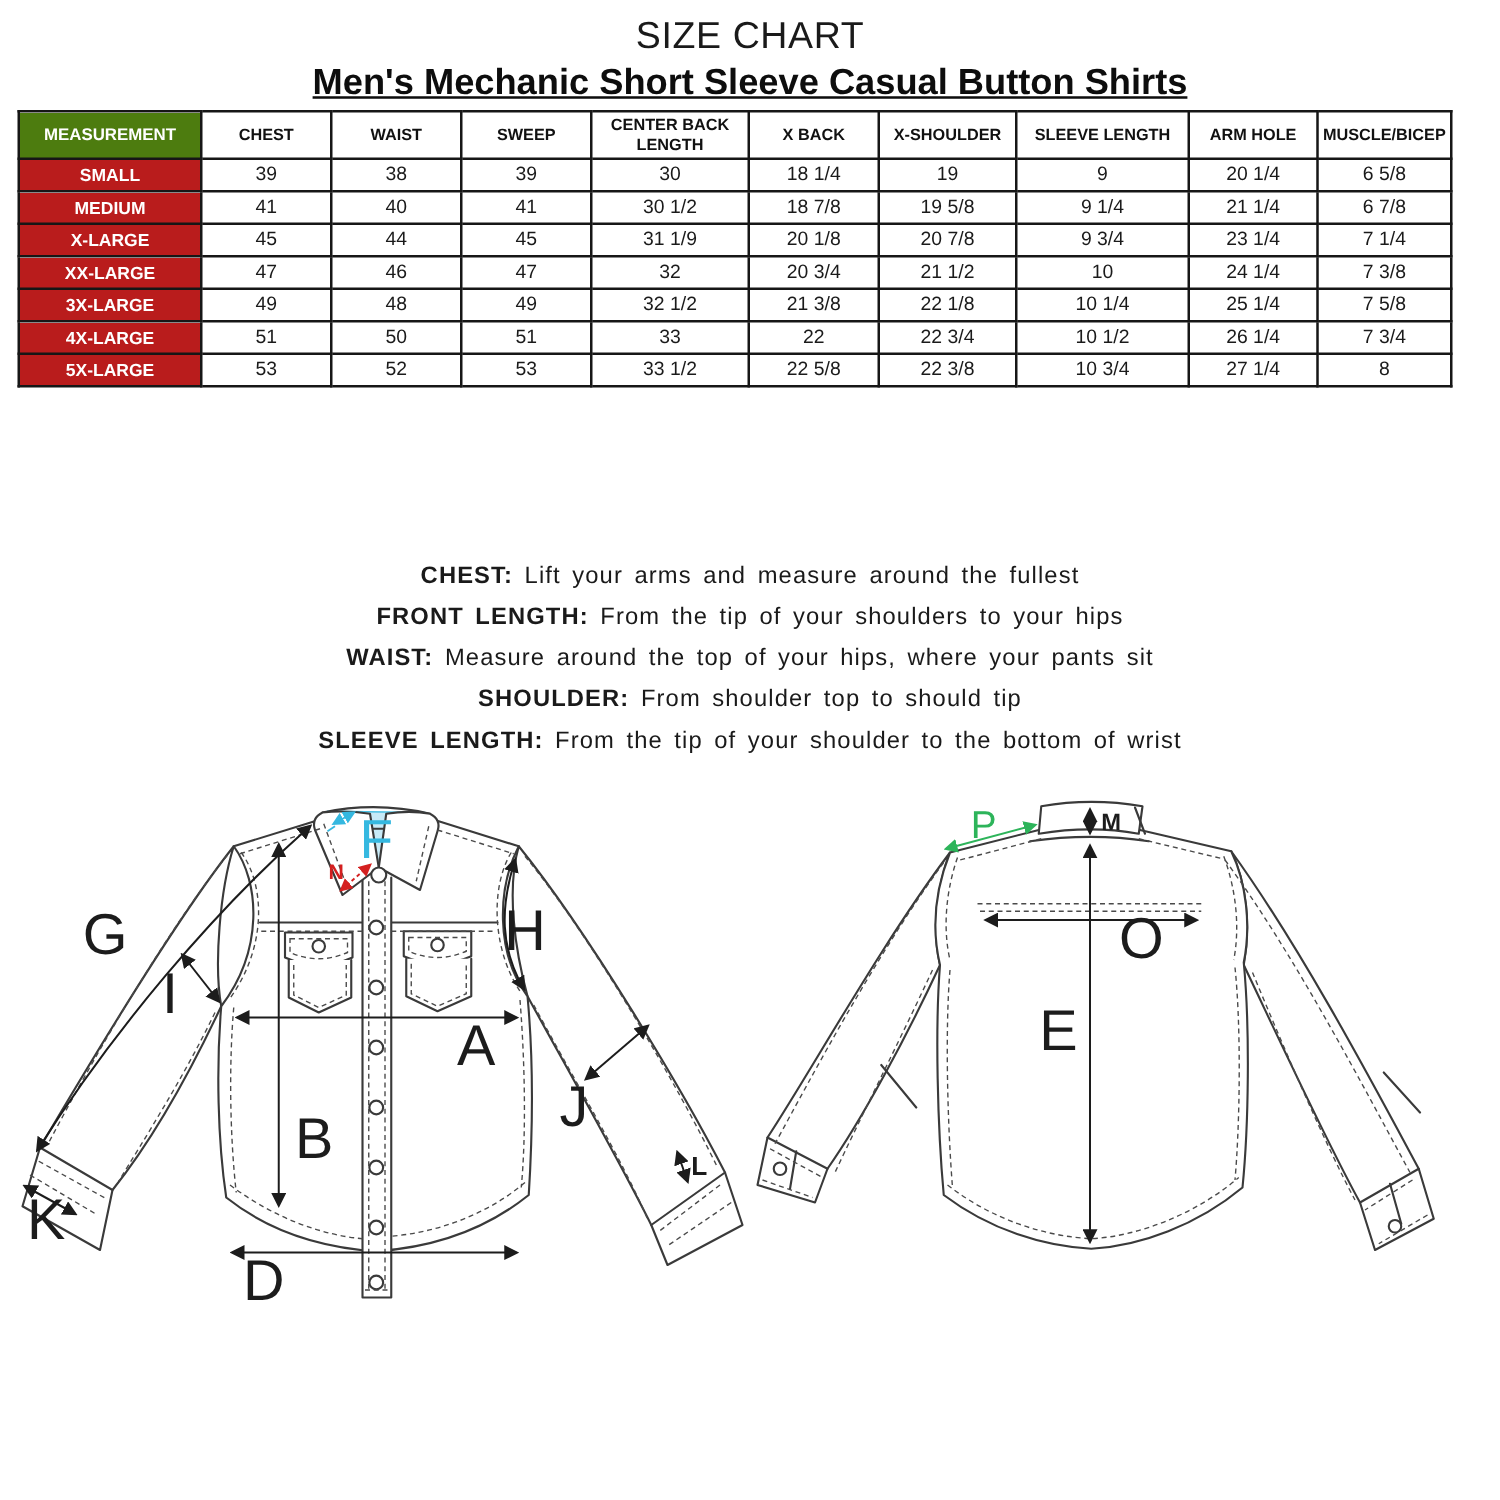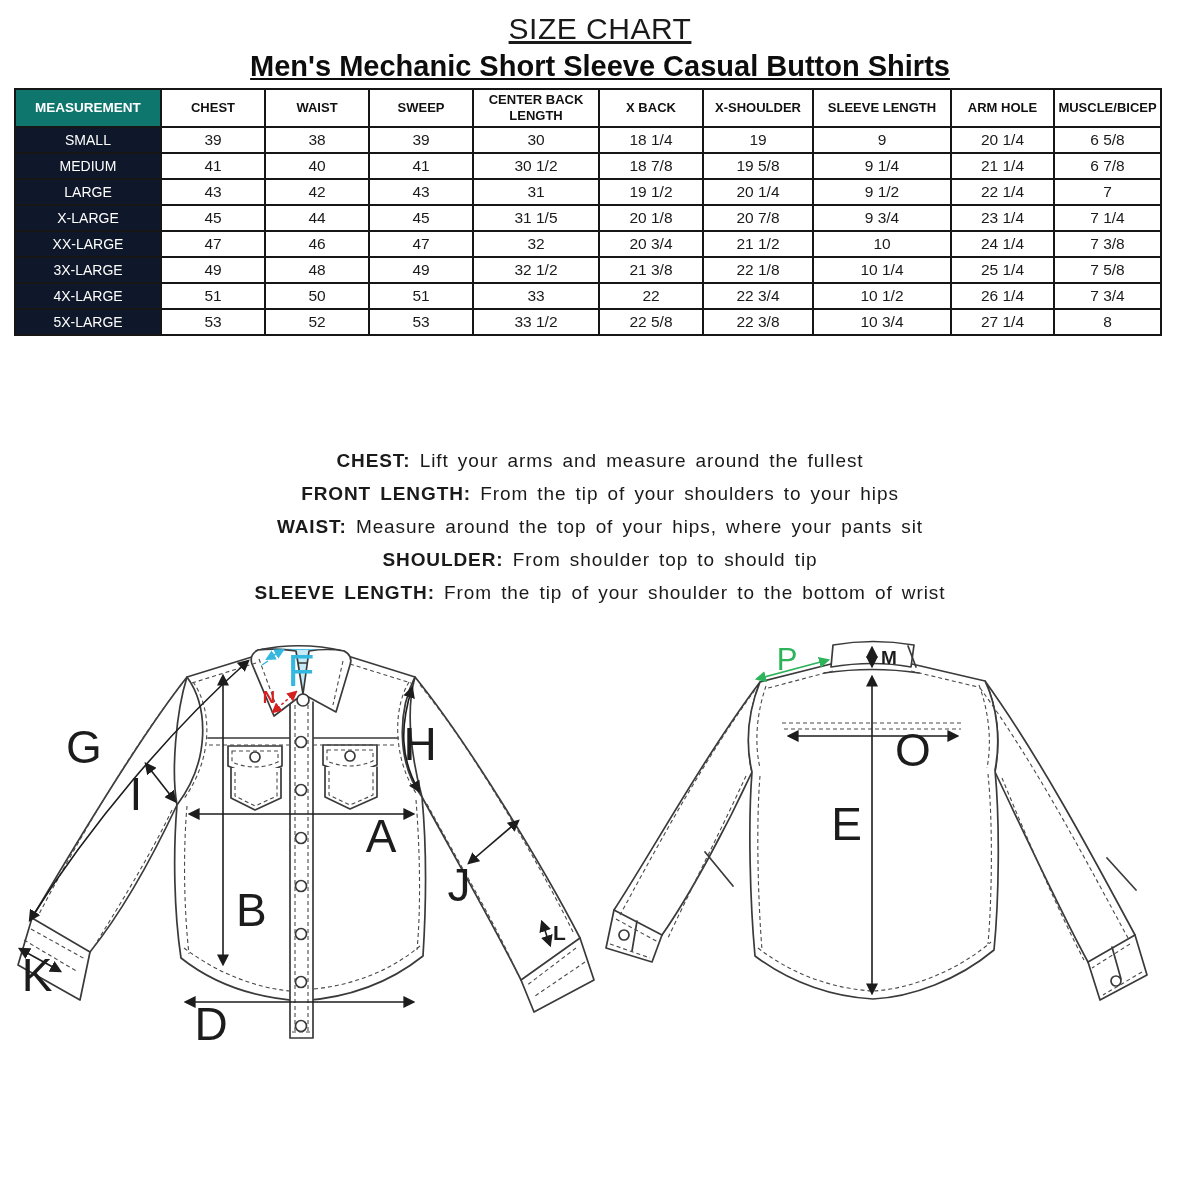--- a/index.html
+++ b/index.html
@@ -1,28 +1,28 @@
 <!DOCTYPE html>
 <html><head>
 <meta charset="utf-8">
 <style>
   html,body{margin:0;padding:0;background:#fff;}
   body{width:1200px;height:1200px;font-family:"Liberation Sans",sans-serif;color:#111;}
   .page{position:relative;width:1200px;height:1200px;overflow:hidden;background:#fff;}
   .title{position:absolute;top:12px;left:0;width:100%;text-align:center;
-         font-size:30px;font-weight:400;letter-spacing:.5px;color:#1a1a1a;text-decoration:underline;}
+         font-size:30px;font-weight:400;letter-spacing:.5px;color:#1a1a1a;}
   .subtitle{position:absolute;top:50px;left:0;width:100%;text-align:center;
          font-size:29px;font-weight:700;color:#0d0d0d;text-decoration:underline;}
   table.size{position:absolute;top:88px;left:14px;width:1146px;border-collapse:collapse;
          table-layout:fixed;background:#fff;}
   table.size th,table.size td{border:2px solid #161616;text-align:center;vertical-align:middle;
          padding:1px 2px;overflow:hidden;}
   table.size thead th{font-size:13px;font-weight:700;height:34px;line-height:1.25;color:#111;}
-  table.size thead th.meas{background:#0f766e;color:#fff;font-size:13.5px;}
-  table.size tbody th{background:#0f172a;color:#fff;font-size:14px;font-weight:400;height:22px;}
+  table.size thead th.meas{background:#4d7c0f;color:#fff;font-size:13.5px;}
+  table.size tbody th{background:#b91c1c;color:#fff;font-size:14px;font-weight:700;height:22px;}
   table.size tbody td{font-size:15.5px;height:22px;color:#1a1a1a;}
   .instructions{position:absolute;top:443px;left:0;width:100%;text-align:center;
          font-size:19px;letter-spacing:.9px;word-spacing:3px;color:#1a1a1a;}
   .instructions p{margin:2px;line-height:31px;}
   .instructions strong{font-weight:700;}
   .diagrams{position:absolute;top:620px;left:0;width:1200px;height:470px;display:flex;}
   .diagrams svg{display:block;}
   svg text{font-family:"Liberation Sans",sans-serif;}
 </style>
 </head>
@@ -79,37 +79,25 @@
         <td>40</td>
         <td>41</td>
         <td>30 1/2</td>
         <td>18 7/8</td>
         <td>19 5/8</td>
         <td>9 1/4</td>
         <td>21 1/4</td>
         <td>6 7/8</td>
       </tr>
       <tr>
-        <th>LARGE</th>
-        <td>43</td>
-        <td>42</td>
-        <td>43</td>
-        <td>31</td>
-        <td>19 1/2</td>
-        <td>20 1/4</td>
-        <td>9 1/2</td>
-        <td>22 1/4</td>
-        <td>7</td>
-      </tr>
-      <tr>
         <th>X-LARGE</th>
         <td>45</td>
         <td>44</td>
         <td>45</td>
-        <td>31 1/5</td>
+        <td>31 1/9</td>
         <td>20 1/8</td>
         <td>20 7/8</td>
         <td>9 3/4</td>
         <td>23 1/4</td>
         <td>7 1/4</td>
       </tr>
       <tr>
         <th>XX-LARGE</th>
         <td>47</td>
         <td>46</td>

